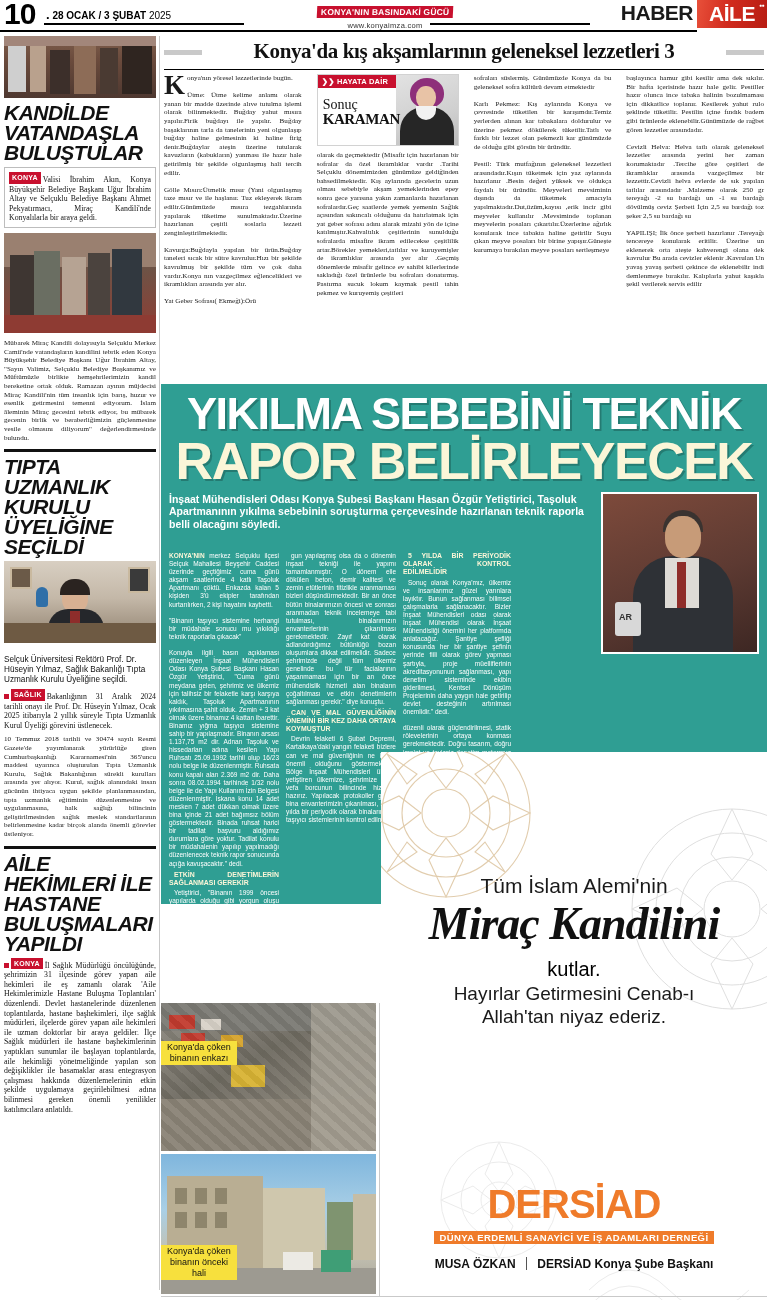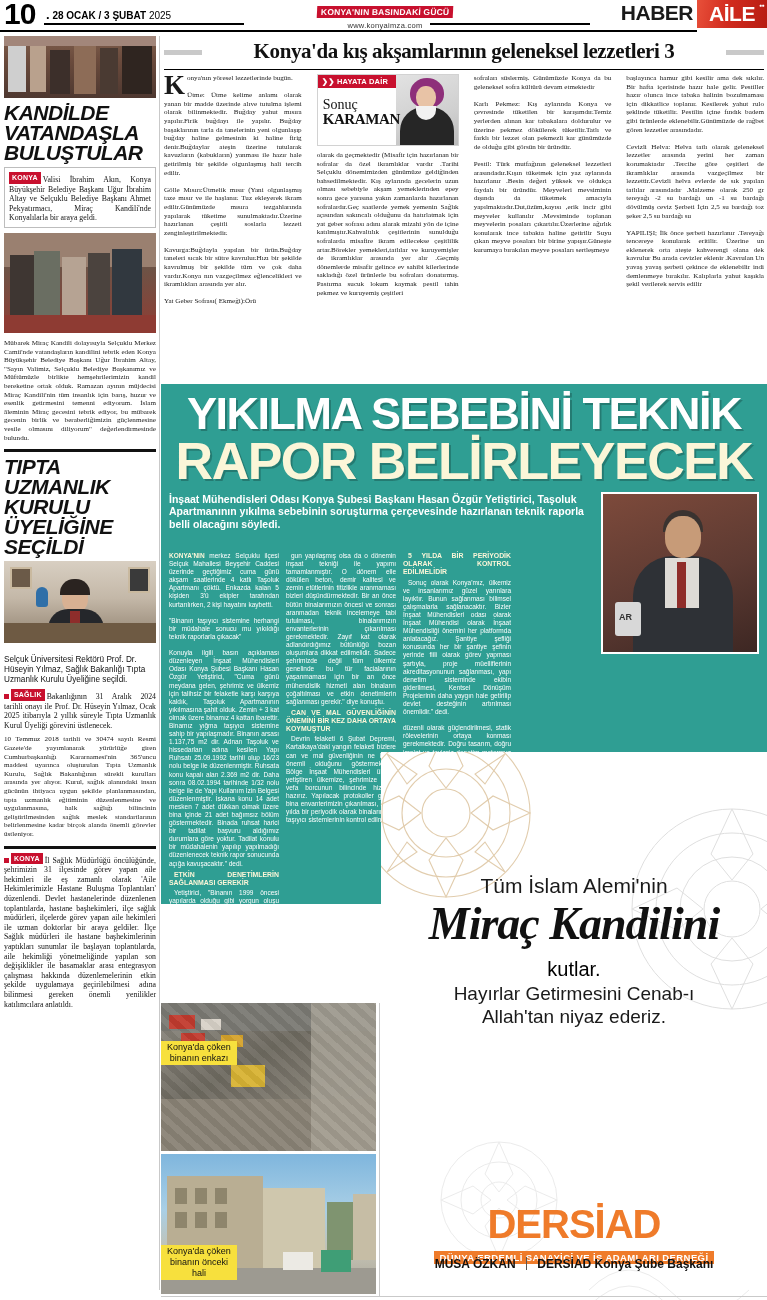--- a/index.html
+++ b/index.html
@@ -181,21 +181,21 @@
   .ad-orn { position:absolute; opacity:.55; }
   .ad-t1 { position:absolute; left:0; right:0; top:122px; text-align:center;
     font-family:"Liberation Sans", sans-serif; font-size:21px; color:#1a1a1a; }
   .ad-t2 { position:absolute; left:0; right:0; top:145px; text-align:center;
     font-family:"Liberation Serif", serif; font-style:italic; font-weight:bold;
     font-size:46px; color:#111; letter-spacing:-1px; }
   .ad-t3 { position:absolute; left:0; right:0; top:206px; text-align:center;
     font-family:"Liberation Sans", sans-serif; font-size:20px; color:#000000; }
   .ad-t4 { position:absolute; left:0; right:0; top:230px; text-align:center;
     font-family:"Liberation Sans", sans-serif; font-size:19px; line-height:23px; color:#1a1a1a; }
-  .ad-logo { position:absolute; left:0; right:0; top:430px; text-align:center;margin-top:20px; }
+  .ad-logo { position:absolute; left:0; right:0; top:430px; text-align:center; }
   .ad-logo .word { font-family:"Liberation Sans", sans-serif; font-weight:bold;
     font-size:40px; color:#ef7b2a; letter-spacing:-1px; }
   .ad-logo .strip { display:inline-block; background:#ef7b2a; color:#fff;
     font-family:"Liberation Sans", sans-serif; font-weight:bold; font-size:9.5px;
     letter-spacing:.4px; padding:1px 6px; margin-top:-4px; }
   .ad-sign { position:absolute; left:0; right:0; top:505px; text-align:center;
     font-family:"Liberation Sans", sans-serif; font-weight:bold; font-size:12px; color:#111; }
   .ad-sign .bar { display:inline-block; width:1px; height:13px; background:#555;
     margin:0 7px; vertical-align:-2px; }
   .ad-sign .reg { font-weight:bold; }
@@ -280,20 +280,21 @@
     <div class="cap-lead" style="margin-top:12px;">Selçuk Üniversitesi Rektörü Prof. Dr. Hüseyin Yılmaz, Sağlık Bakanlığı Tıpta Uzmanlık Kurulu Üyeliğine seçildi.</div>
 
     <div class="lead-para" style="margin-top:4px;">
       <span class="kicker-sq"></span><span class="kicker" style="background:#c8102e;">SAĞLIK</span><span>Bakanlığının 31 Aralık 2024 tarihli onayı ile Prof. Dr. Hüseyin Yılmaz, Ocak 2025 itibarıyla 2 yıllık süreyle Tıpta Uzmanlık Kurul Üyeliği görevini üstlenecek.</span>
     </div>
 
     <div class="body-txt" style="margin-top:5px;">10 Temmuz 2018 tarihli ve 30474 sayılı Resmi Gazete'de yayımlanarak yürürlüğe giren Cumhurbaşkanlığı Kararnamesi'nin 365'uncu maddesi uyarınca oluşturulan Tıpta Uzmanlık Kurulu, Sağlık Bakanlığının sürekli kurulları arasında yer alıyor. Kurul, sağlık alanındaki insan gücünün ihtiyaca uygun şekilde planlanmasından, tıpta uzmanlık eğitiminin düzenlenmesine ve uygulanmasına, halk sağlığı bilincinin geliştirilmesinden sağlık meslek standartlarının belirlenmesine kadar birçok alanda önemli görevler üstleniyor.</div>
 
     <div class="hr-thick"></div>
 
+    <div class="side-head">AİLE HEKİMLERİ İLE HASTANE BULUŞMALARI YAPILDI</div>
 
     <div class="lead-para" style="margin-top:2px;">
       <span class="kicker-sq"></span><span class="kicker">KONYA</span><span>İl Sağlık Müdürlüğü öncülüğünde, şehrimizin 31 ilçesinde görev yapan aile hekimleri ile eş zamanlı olarak 'Aile Hekimlerimizle Hastane Buluşma Toplantıları' düzenlendi. Devlet hastanelerinde düzenlenen toplantılarda, hastane başhekimleri, ilçe sağlık müdürleri, ilçelerde görev yapan aile hekimleri ile uzman doktorlar bir araya geldiler. İlçe Sağlık müdürleri ile hastane başhekimlerinin yaptıkları sunumlar ile başlayan toplantılarda, aile hekimliği yönetmeliğinde yapılan son değişiklikler ile basamaklar arası entegrasyon çalışması hakkında düzenlemelerinin etkin şekilde uygulamaya geçirilebilmesi adına bilinmesi gereken önemli yenilikler katılımcılara anlatıldı.</span>
     </div>
   </div>
 
   <div class="vrule" style="left:159px; top:36px; height:1254px;"></div>
 
   <div class="food">
     <div class="food-title">

